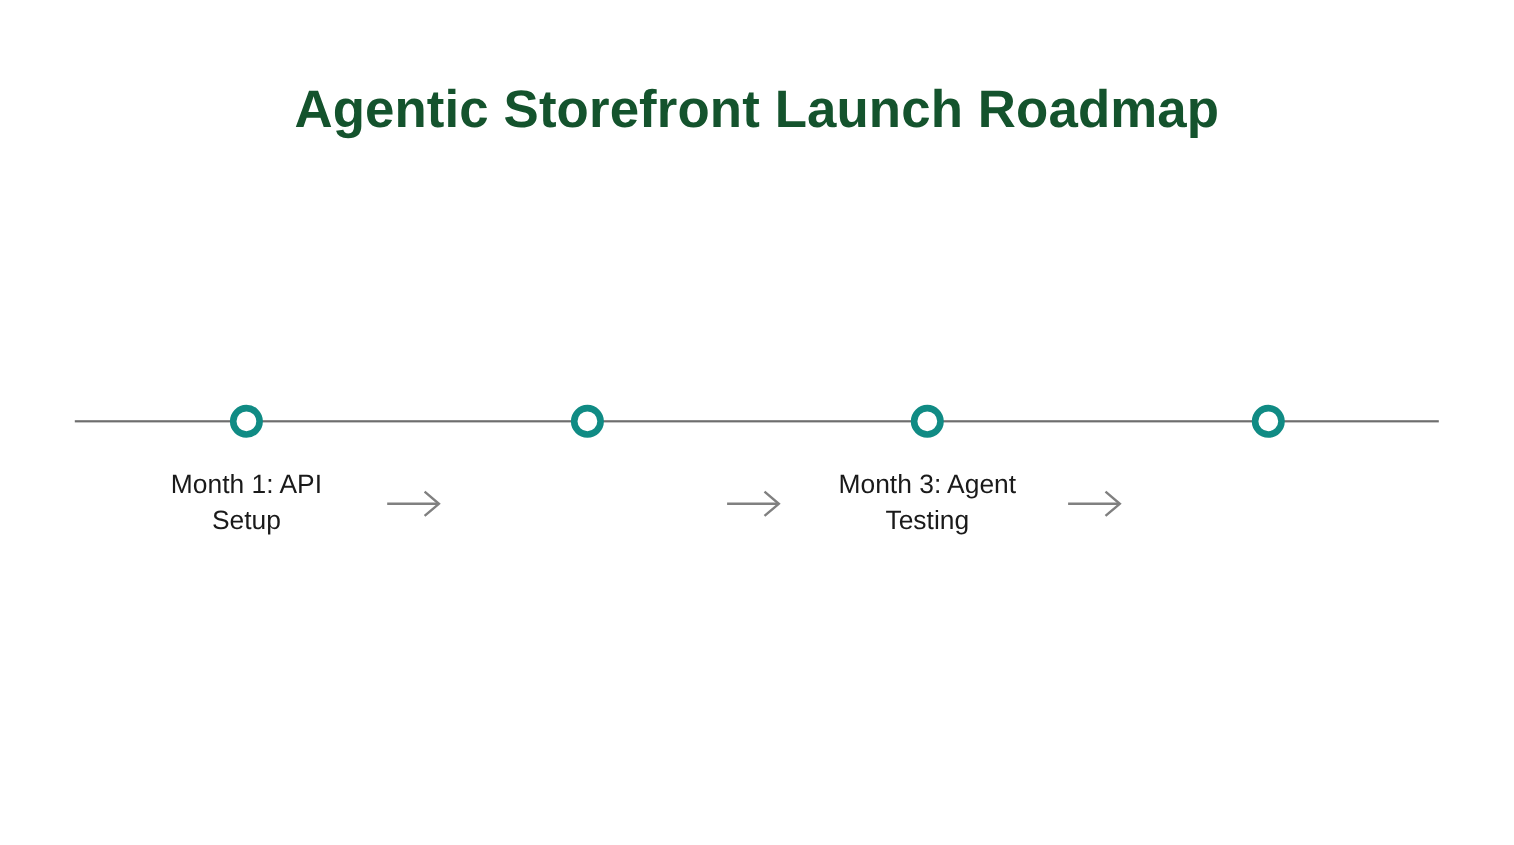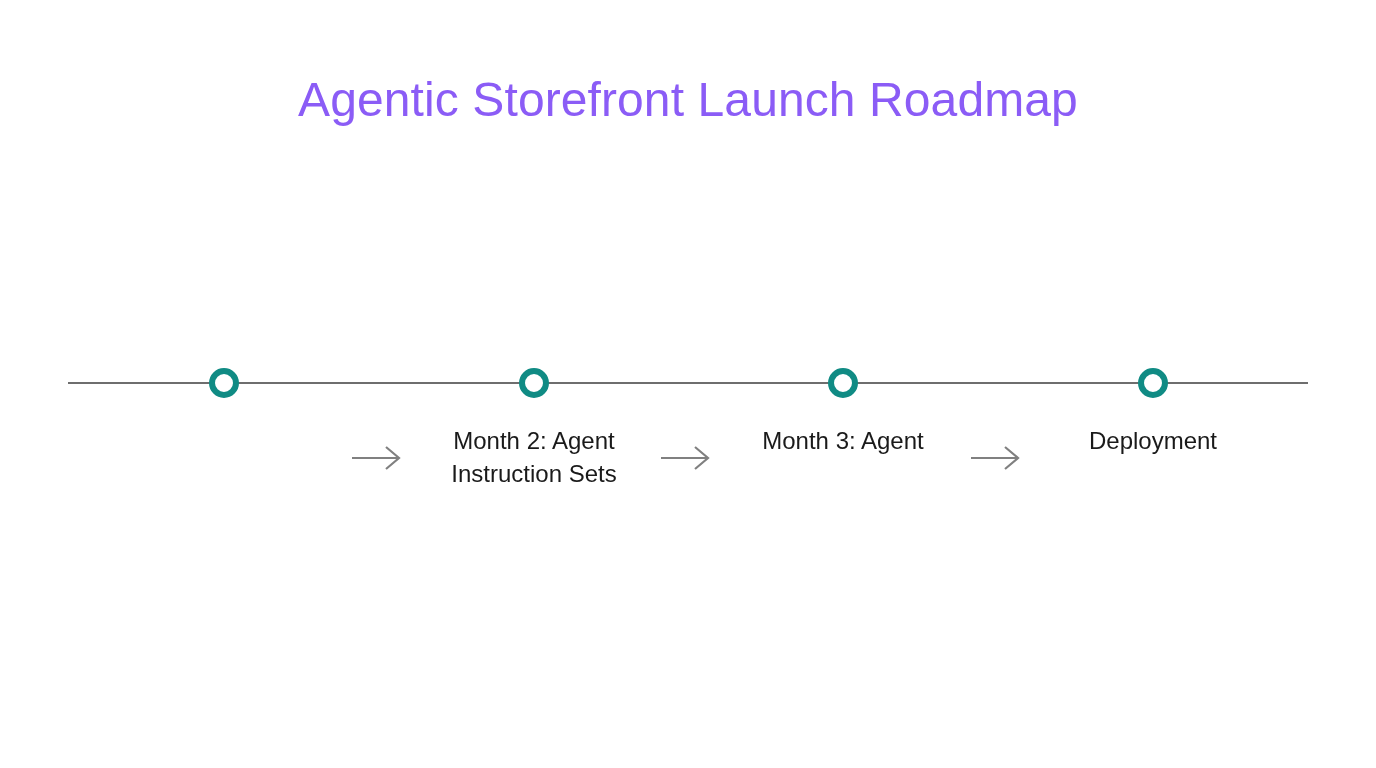--- a/index.html
+++ b/index.html
@@ -24,23 +24,23 @@
   }
 
   
   #title {
     position: absolute;
     left: 0;
     top: 68px;
     width: 1376px;
     text-align: center;
     font-size: 48px;
-    font-weight: 400;
+    font-weight: 700;
     line-height: 64px;
-    color: #8b5cf6;
+    color: #14532d;
     letter-spacing: 0.1px;
     white-space: nowrap;
   }
 
   
   #axis {
     position: absolute;
     left: 68px;
     top: 382px;
     width: 1240px;
@@ -99,29 +99,29 @@
 
   <div id="title">Agentic Storefront Launch Roadmap</div>
 
   <div id="axis"></div>
 
   <div class="marker m0"></div>
   <div class="marker m1"></div>
   <div class="marker m2"></div>
   <div class="marker m3"></div>
 
-  <div class="label l1">
-    <div>Month 2: Agent</div>
-    <div>Instruction Sets</div>
+  <div class="label l0">
+    <div>Month 1: API</div>
+    <div>Setup</div>
   </div>
   <div class="label l2">
     <div>Month 3: Agent</div>
+    <div>Testing</div>
   </div>
   <div class="label l3">
-    <div>Deployment</div>
   </div>
 
   <div class="connector c0">
     <svg width="58" height="34" viewBox="0 0 58 34" fill="none" aria-hidden="true">
       <path d="M2 17 H48" stroke="#808080" stroke-width="2.2" stroke-linecap="butt"></path>
       <path d="M36 6 L49 17 L36 28" stroke="#808080" stroke-width="2.2" fill="none" stroke-linecap="butt" stroke-linejoin="miter"></path>
     </svg>
   </div>
   <div class="connector c1">
     <svg width="58" height="34" viewBox="0 0 58 34" fill="none" aria-hidden="true">

